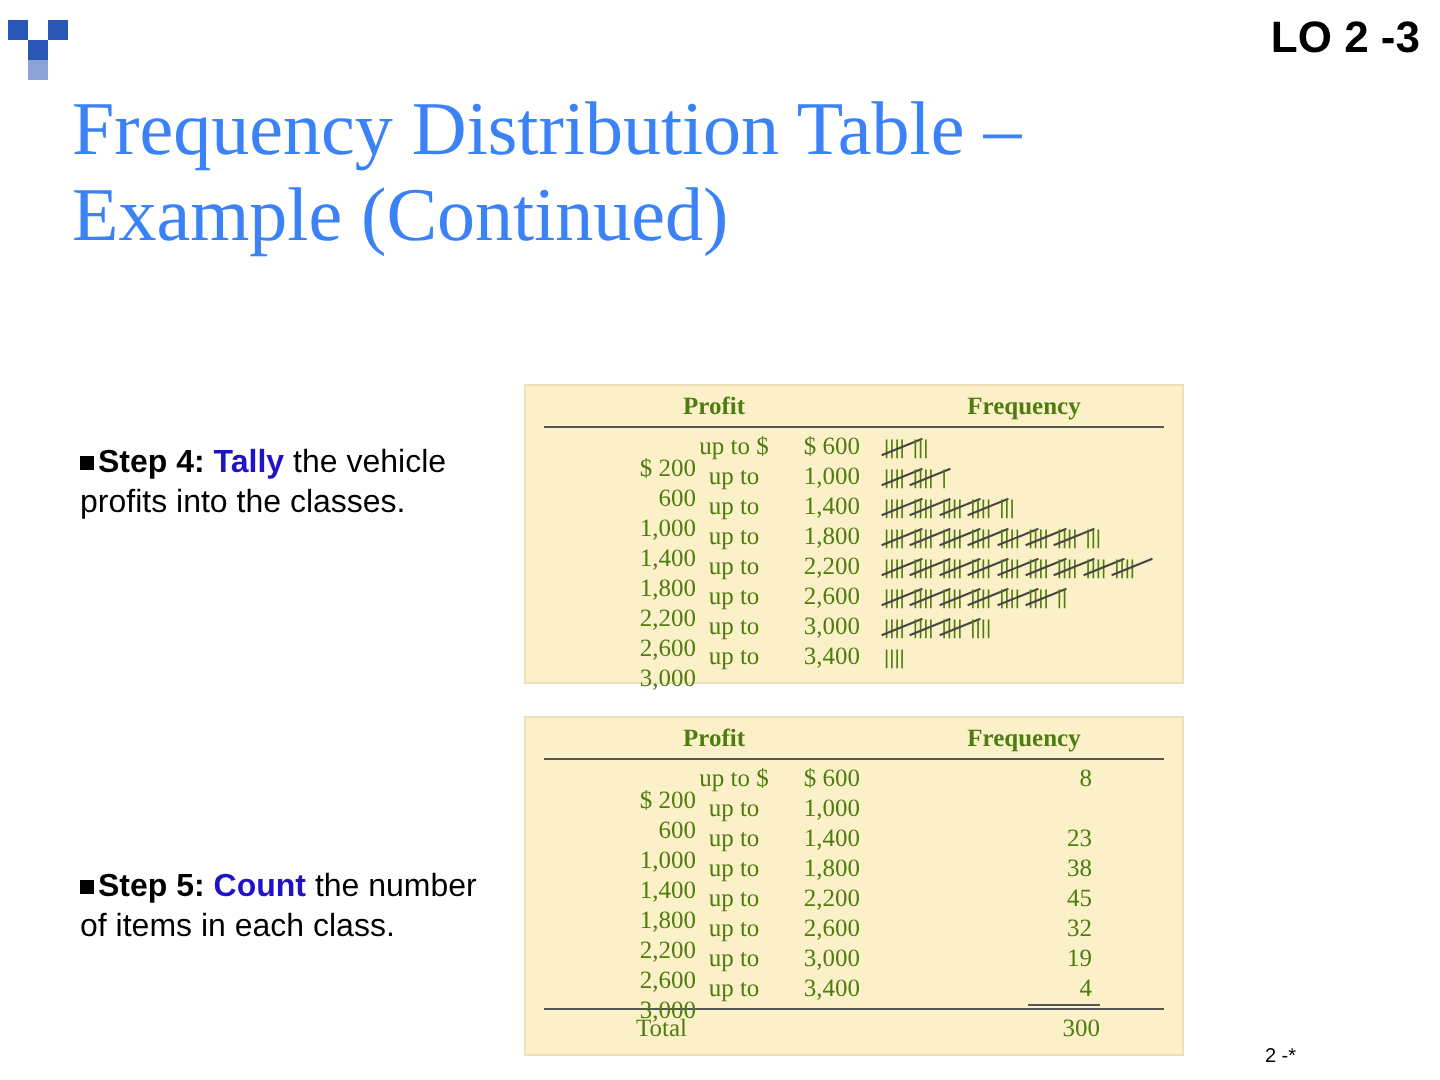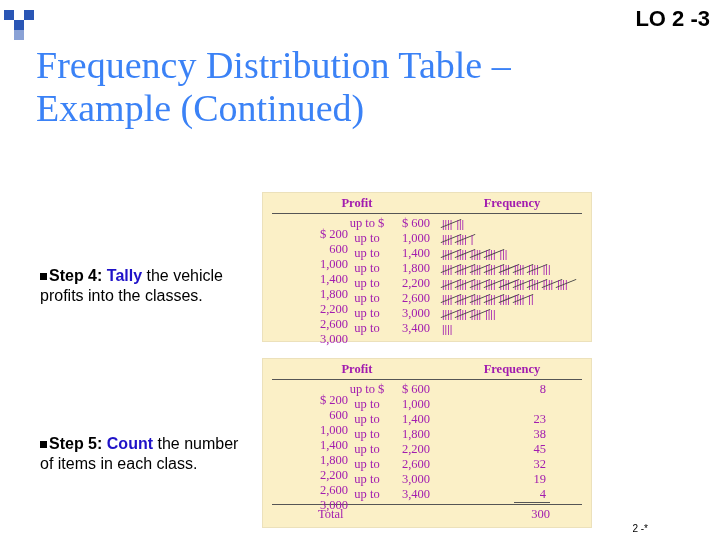--- a/index.html
+++ b/index.html
@@ -48,21 +48,21 @@
     vertical-align: 1px;
   }
   .step-label { font-weight: bold; }
   .step-kw   { font-weight: bold; color: #1f12c8; }
 
   .tbl {
     position: absolute;
     background: #fbf0c7;
     font-family: "Times New Roman", Times, serif;
     font-size: 12.5px;
-    color: #a21caf;
+    color: #4d7c0f;
     padding: 4px 10px 6px 10px;
     box-shadow: 0 0 0 1px rgba(0,0,0,.06) inset;
   }
   .tbl .hdr {
     display: flex;
     border-bottom: 1px solid #555;
     padding-bottom: 2px;
     margin-bottom: 2px;
     font-weight: bold;
   }
@@ -101,21 +101,21 @@
   <rect x="10" y="20" width="10" height="10" fill="#2a56b5" opacity=".55"></rect>
 </svg>
 
 <div class="lo-tag">LO 2 -3</div>
 
 <div class="title">
   <span>Frequency Distribution Table –</span><br>
   <span>Example (Continued)</span>
 </div>
 
-<div class="step-block" style="top:222px; left:40px;margin-top:44px;">
+<div class="step-block" style="top:222px; left:40px;">
   <span class="bullet"></span><span class="step-label">Step 4: </span><span class="step-kw">Tally</span><span> the vehicle profits into the classes.</span>
 </div>
 
 <div class="step-block" style="top:390px; left:40px;margin-top:44px;">
   <span class="bullet"></span><span class="step-label">Step 5: </span><span class="step-kw">Count</span><span> the number of items in each class.</span>
 </div>
 
 <div class="tbl" style="top:192px; left:262px; width:330px;">
   <div class="hdr">
     <div class="hc1">Profit</div>

